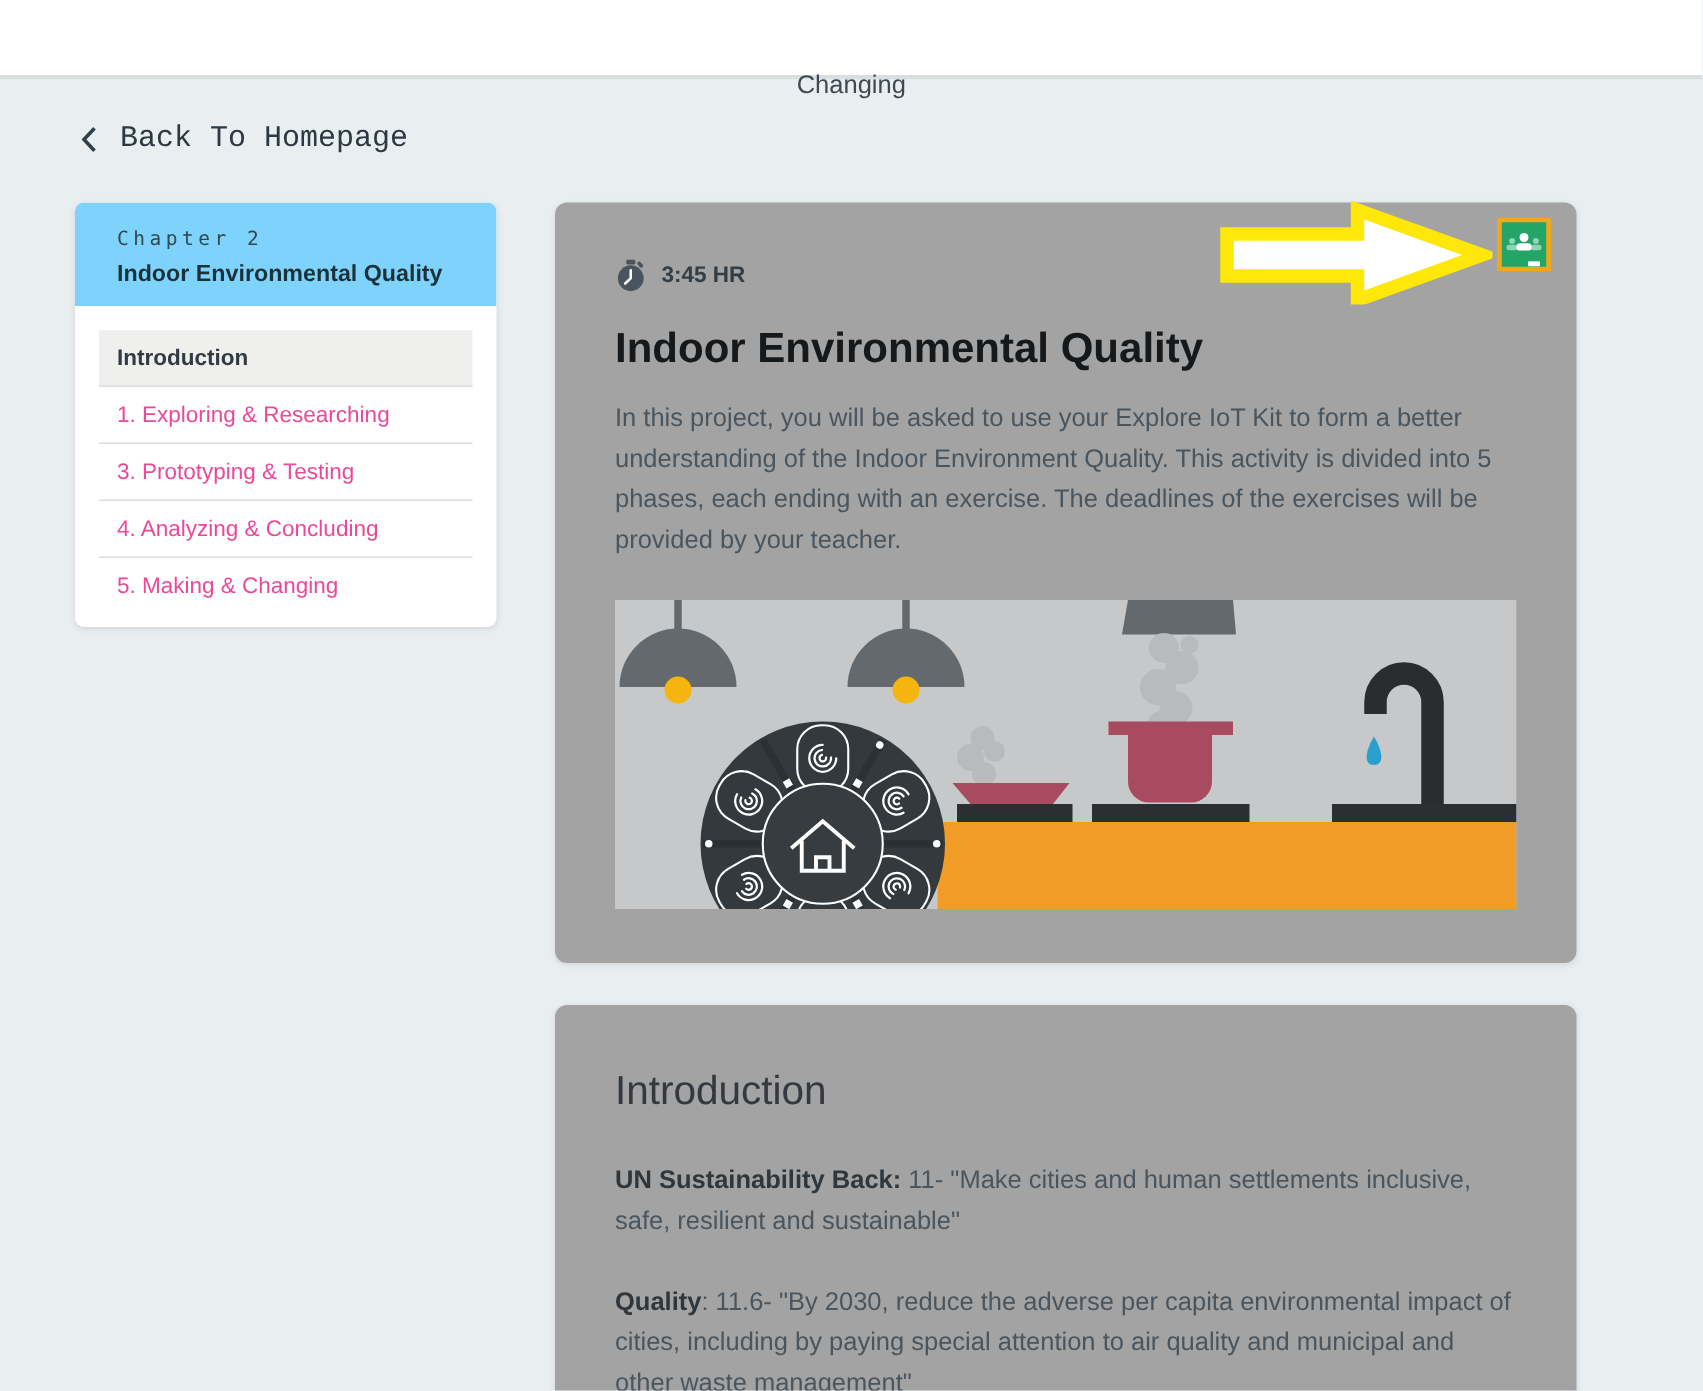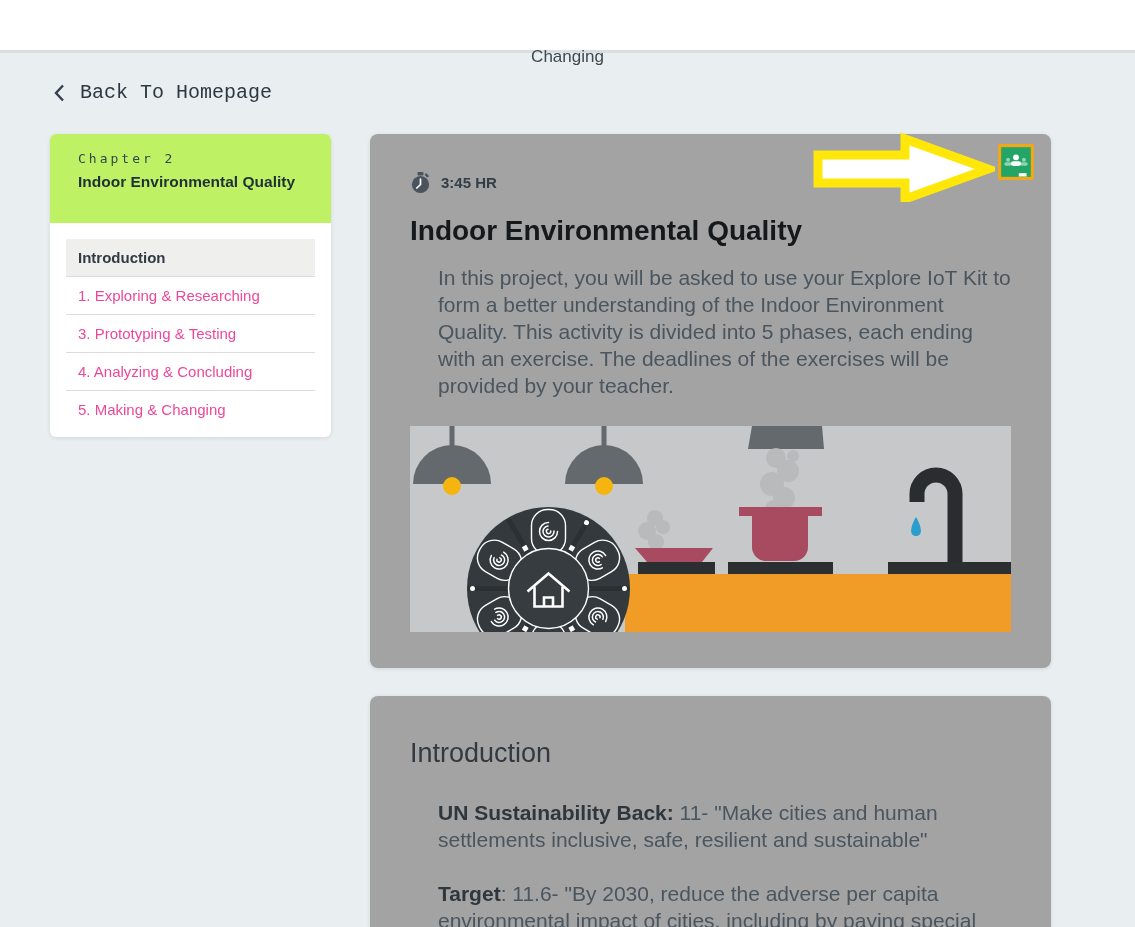--- a/index.html
+++ b/index.html
@@ -19,21 +19,21 @@
   
   .back-link {
     display:inline-flex; align-items:center; gap:15px;
     margin:28px 0 0 54px; font-size:20px; color:#2d3942; cursor:pointer;font-family:Liberation Mono, monospace;
   }
   
   .layout { display:flex; gap:39px; padding:28px 84px 0 50px; align-items:flex-start; }
   .card-shadow { box-shadow:0 1px 4px rgba(0,0,0,.10); }
   
   .sidebar { width:281px; background:#ffffff; border-radius:6px; overflow:hidden; flex-shrink:0; }
-  .chapter-header { background:#bef264; padding:17px 28px 32px; }
+  .chapter-header { background:#7dd3fc; padding:17px 28px 12px; }
   .chapter-label {
     font-family:"DejaVu Sans Mono","Liberation Mono",monospace;
     font-size:13px; letter-spacing:3px; color:#33474b; margin-bottom:7px;
   }
   .chapter-title { font-size:15.5px; font-weight:bold; color:#1e3138; }
   .lesson-nav { list-style:none; padding:16px 16px 9px; }
   .lesson-nav li {
     font-size:15px; color:#ec4899; padding:10px 12px;
     border-bottom:1px solid #dcdcdd; cursor:pointer;
   }
@@ -43,21 +43,21 @@
   }
   
   .content { flex:1; min-width:0; }
   .card {
     background:#a3a3a3; border-radius:8px; position:relative;
   }
   .lesson-card { padding:38px 40px 36px; }
   .meta-row { display:flex; align-items:center; gap:10px; }
   .duration { font-size:15px; font-weight:bold; color:#333d45; }
   .lesson-title { font-size:28px; font-weight:bold; color:#15191c; margin:21px 0 17px; }
-  .lesson-desc, .body-text { font-size:21px; line-height:27px; color:#4b555e;margin-left:28px; }
+  .lesson-desc, .body-text { font-size:17px; line-height:27px; color:#4b555e; }
   .illustration { margin-top:27px; line-height:0; }
   .classroom-btn {
     position:absolute; top:10px; right:17px; width:36px; height:36px;
     border:none; background:transparent; padding:0; cursor:pointer; line-height:0;
   }
   .annotation-arrow { position:absolute; top:-2px; right:56px; width:190px; height:70px; }
   .intro-card { margin-top:28px; padding:42px 40px 46px; min-height:290px; }
   .intro-heading { font-size:27px; font-weight:400; color:#33393f; margin-bottom:30px; }
   .body-text { margin-bottom:27px; }
   .body-text b { color:#2f363c; }
@@ -245,20 +245,20 @@
               <path d="M-4.5,16 V7 H4.5 V16"></path>
             </g>
           </g>
         </svg>
       </div>
     </section>
 
     <section class="card card-shadow intro-card">
       <h2 class="intro-heading">Introduction</h2>
       <p class="body-text"><b>UN Sustainability Back:</b><span> 11- "Make cities and human settlements inclusive, safe, resilient and sustainable"</span></p>
-      <p class="body-text"><b>Target</b><span>: 11.6- "By 2030, reduce the adverse per capita environmental impact of cities, including by paying special attention to air quality and municipal and other waste management"</span></p>
+      <p class="body-text"><b>Quality</b><span>: 11.6- "By 2030, reduce the adverse per capita environmental impact of cities, including by paying special attention to air quality and municipal and other waste management"</span></p>
     </section>
 
   </main>
 </div>
 
 
 
 
 </body></html>

